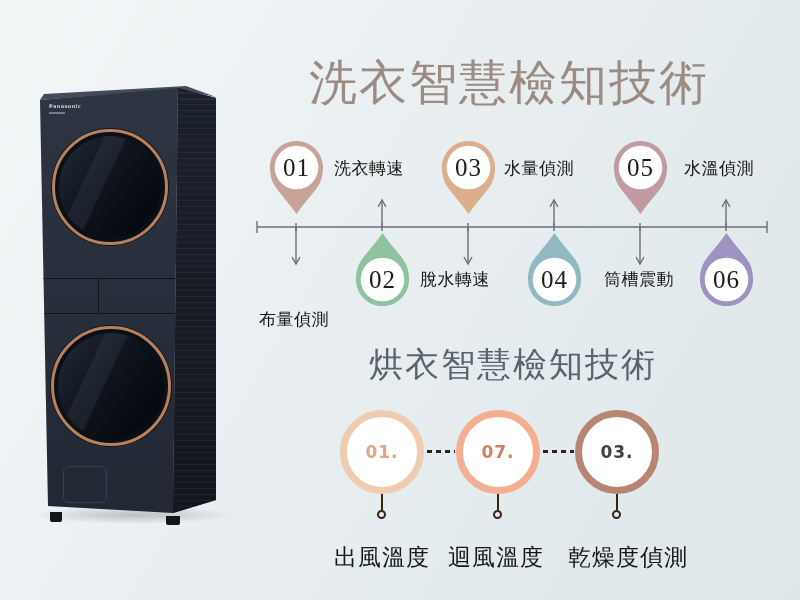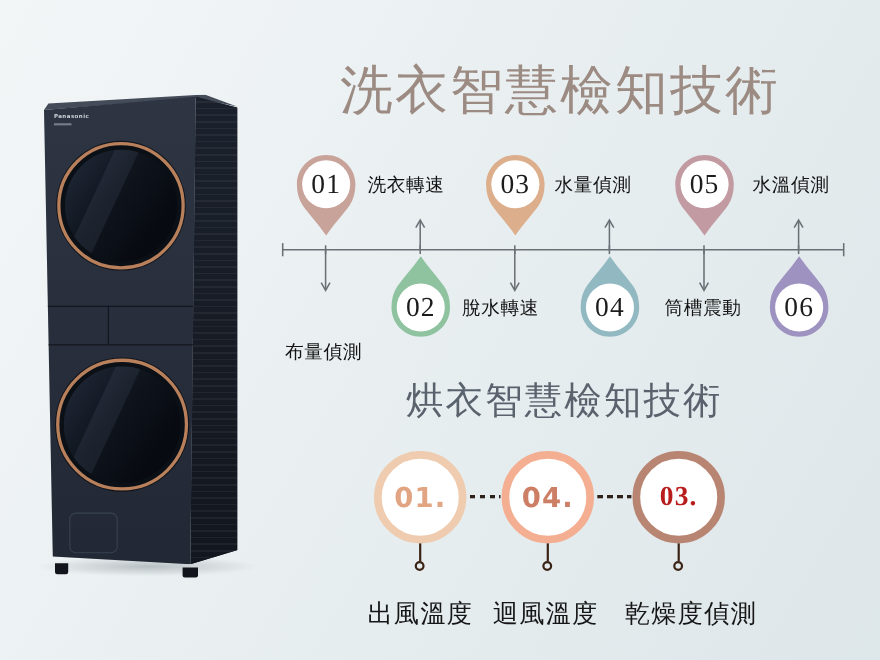--- a/index.html
+++ b/index.html
@@ -26,21 +26,21 @@
     color:#141414;letter-spacing:.5px;white-space:nowrap;
   }
   
   .dcircle{
     position:absolute;top:410px;width:84px;height:84px;box-sizing:border-box;
     border:7px solid #ccc;border-radius:50%;background:#fff;
     display:flex;align-items:center;justify-content:center;
   }
   .dcircle .dnum{
     font-family:"DejaVu Sans","Liberation Sans",sans-serif;
-    font-weight:bold;font-size:25px;letter-spacing:1px;
+    font-weight:bold;font-size:17px;letter-spacing:1px;
   }
   .ddash{position:absolute;top:450px;height:3px;
     background:repeating-linear-gradient(90deg,#2e211a 0 5px,transparent 5px 9px);}
   .dstem{position:absolute;top:494px;width:2px;height:16px;background:#3a2314;}
   .ddot{position:absolute;top:510px;width:9px;height:9px;box-sizing:border-box;
     border:2.5px solid #3a2314;border-radius:50%;}
   .dlabel{position:absolute;top:544px;width:180px;text-align:center;
     font-size:23px;line-height:28px;color:#161616;letter-spacing:1px;white-space:nowrap;}
   
   .machine{position:absolute;left:40px;top:86px;width:176px;height:436px;}
@@ -191,24 +191,24 @@
     <span class="wlabel" style="left:569px;top:269px;">筒槽震動</span>
   </div>
 
   <div>
     <div class="title drying" style="color: rgb(90, 99, 109);">烘衣智慧檢知技術</div>
 
     <div class="dcircle" style="left: 340px; border-color: rgb(239, 204, 175);">
       <span class="dnum" style="color: rgb(226, 165, 132);">01.</span>
     </div>
     <div class="dcircle" style="left: 456px; border-color: rgb(244, 174, 145);">
-      <span class="dnum" style="color: rgb(205, 127, 102);">04.</span>
+      <span class="dnum" style="color: rgb(205, 127, 102);">07.</span>
     </div>
     <div class="dcircle" style="left: 575px; border-color: rgb(185, 133, 115);">
-      <span class="dnum" style="color: #b91c1c; font-family: Liberation Serif, serif;">03.</span>
+      <span class="dnum" style="color: #404040;">03.</span>
     </div>
 
     <div class="ddash" style="left:427px;width:28px;"></div>
     <div class="ddash" style="left:543px;width:31px;"></div>
 
     <div class="dstem" style="left:381px;"></div>
     <div class="dstem" style="left:497px;"></div>
     <div class="dstem" style="left:616px;"></div>
     <div class="ddot" style="left:377px;"></div>
     <div class="ddot" style="left:493px;"></div>

